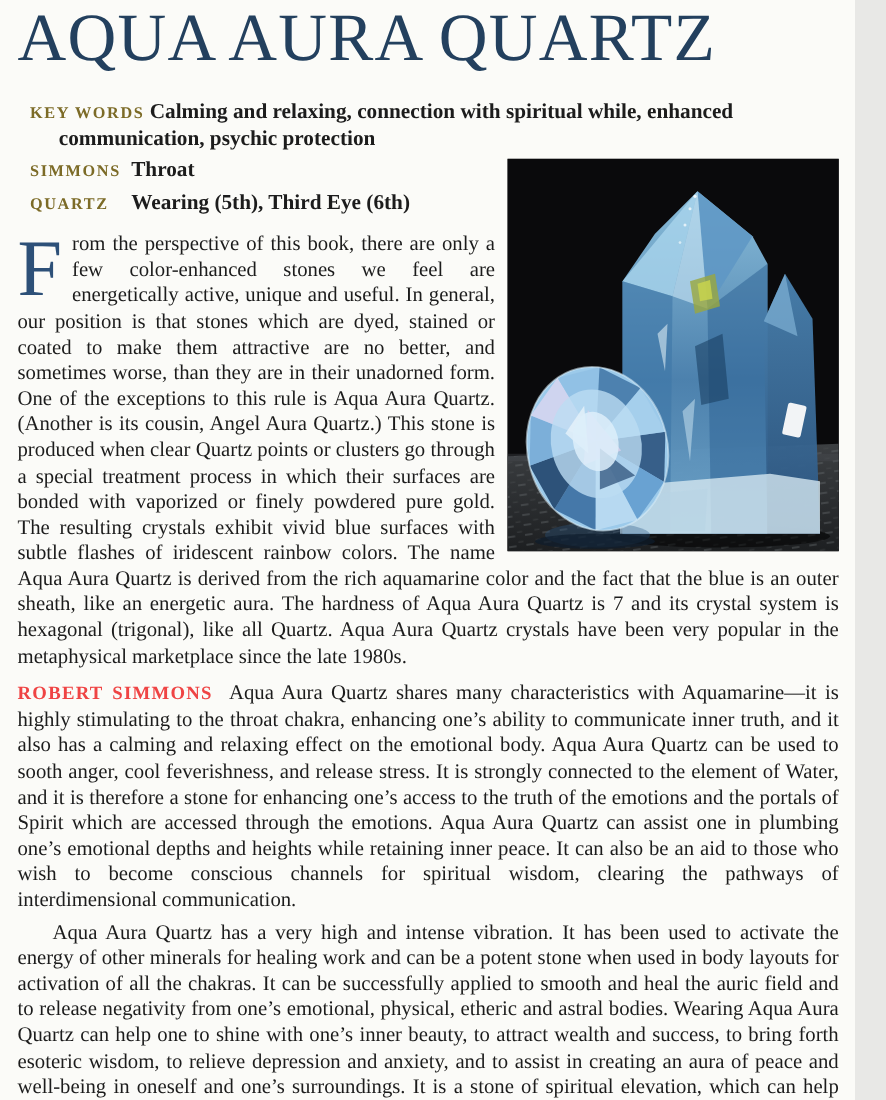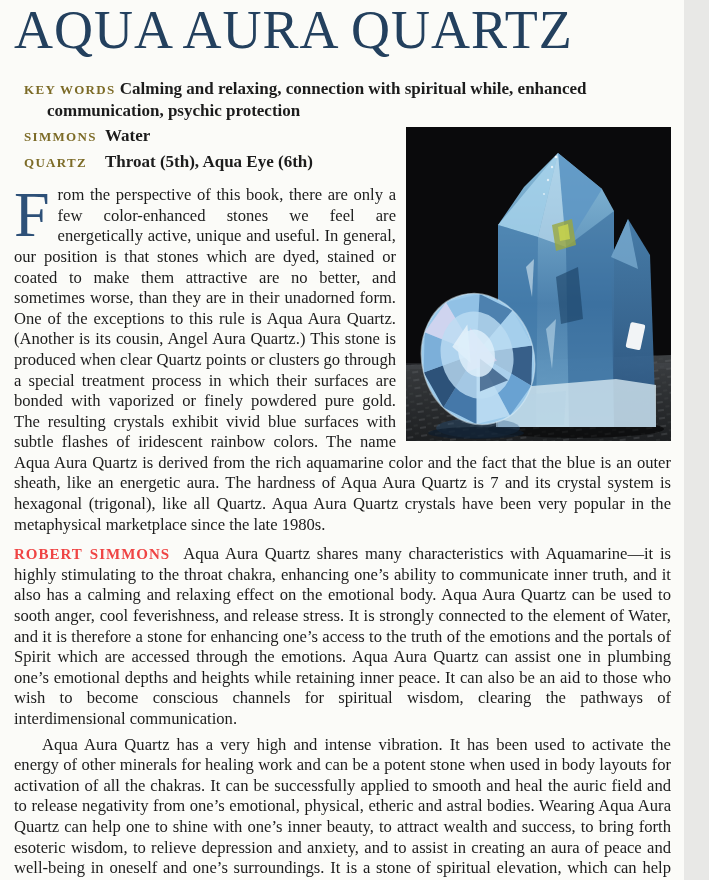--- a/index.html
+++ b/index.html
@@ -171,25 +171,25 @@
           <polygon points="2,0 24,28 -6,32" fill="#1c3f6a" opacity="0.65"></polygon>
           <polygon points="-22,-18 -2,-36 -8,2" fill="#eaf4fb" opacity="0.75"></polygon>
           <ellipse cx="0" cy="-6" rx="18" ry="24" fill="#ddeefa" opacity="0.85"></ellipse>
           <ellipse cx="0" cy="0" rx="56" ry="66" fill="none" stroke="#dceef8" stroke-width="1.4" opacity="0.55"></ellipse>
         </g>
       </svg>
     </figure>
 
     <div class="kv">
       <span class="label">SIMMONS</span>
-      <span class="value">Water</span>
+      <span class="value">Throat</span>
     </div>
     <div class="kv">
       <span class="label">QUARTZ</span>
-      <span class="value">Throat (5th), Aqua Eye (6th)</span>
+      <span class="value">Wearing (5th), Third Eye (6th)</span>
     </div>
 
     <p class="body intro">
       <span class="dropcap">F</span><span>rom the perspective of this book, there are only a few color-enhanced stones we feel are energetically active, unique and useful. In general, our position is that stones which are dyed, stained or coated to make them attractive are no better, and sometimes worse, than they are in their unadorned form. One of the exceptions to this rule is Aqua Aura Quartz. (Another is its cousin, Angel Aura Quartz.) This stone is produced when clear Quartz points or clusters go through a special treatment process in which their surfaces are bonded with vaporized or finely powdered pure gold. The resulting crystals exhibit vivid blue surfaces with subtle flashes of iridescent rainbow colors. The name Aqua Aura Quartz is derived from the rich aquamarine color and the fact that the blue is an outer sheath, like an energetic aura. The hardness of Aqua Aura Quartz is 7 and its crystal system is hexagonal (trigonal), like all Quartz. Aqua Aura Quartz crystals have been very popular in the metaphysical marketplace since the late 1980s.</span>
     </p>
 
     <p class="body rs">
       <span class="rs-label">ROBERT SIMMONS</span><span>Aqua Aura Quartz shares many characteristics with Aquamarine—it is highly stimulating to the throat chakra, enhancing one’s ability to communicate inner truth, and it also has a calming and relaxing effect on the emotional body. Aqua Aura Quartz can be used to sooth anger, cool feverishness, and release stress. It is strongly connected to the element of Water, and it is therefore a stone for enhancing one’s access to the truth of the emotions and the portals of Spirit which are accessed through the emotions. Aqua Aura Quartz can assist one in plumbing one’s emotional depths and heights while retaining inner peace. It can also be an aid to those who wish to become conscious channels for spiritual wisdom, clearing the pathways of interdimensional communication.</span>
     </p>
 

